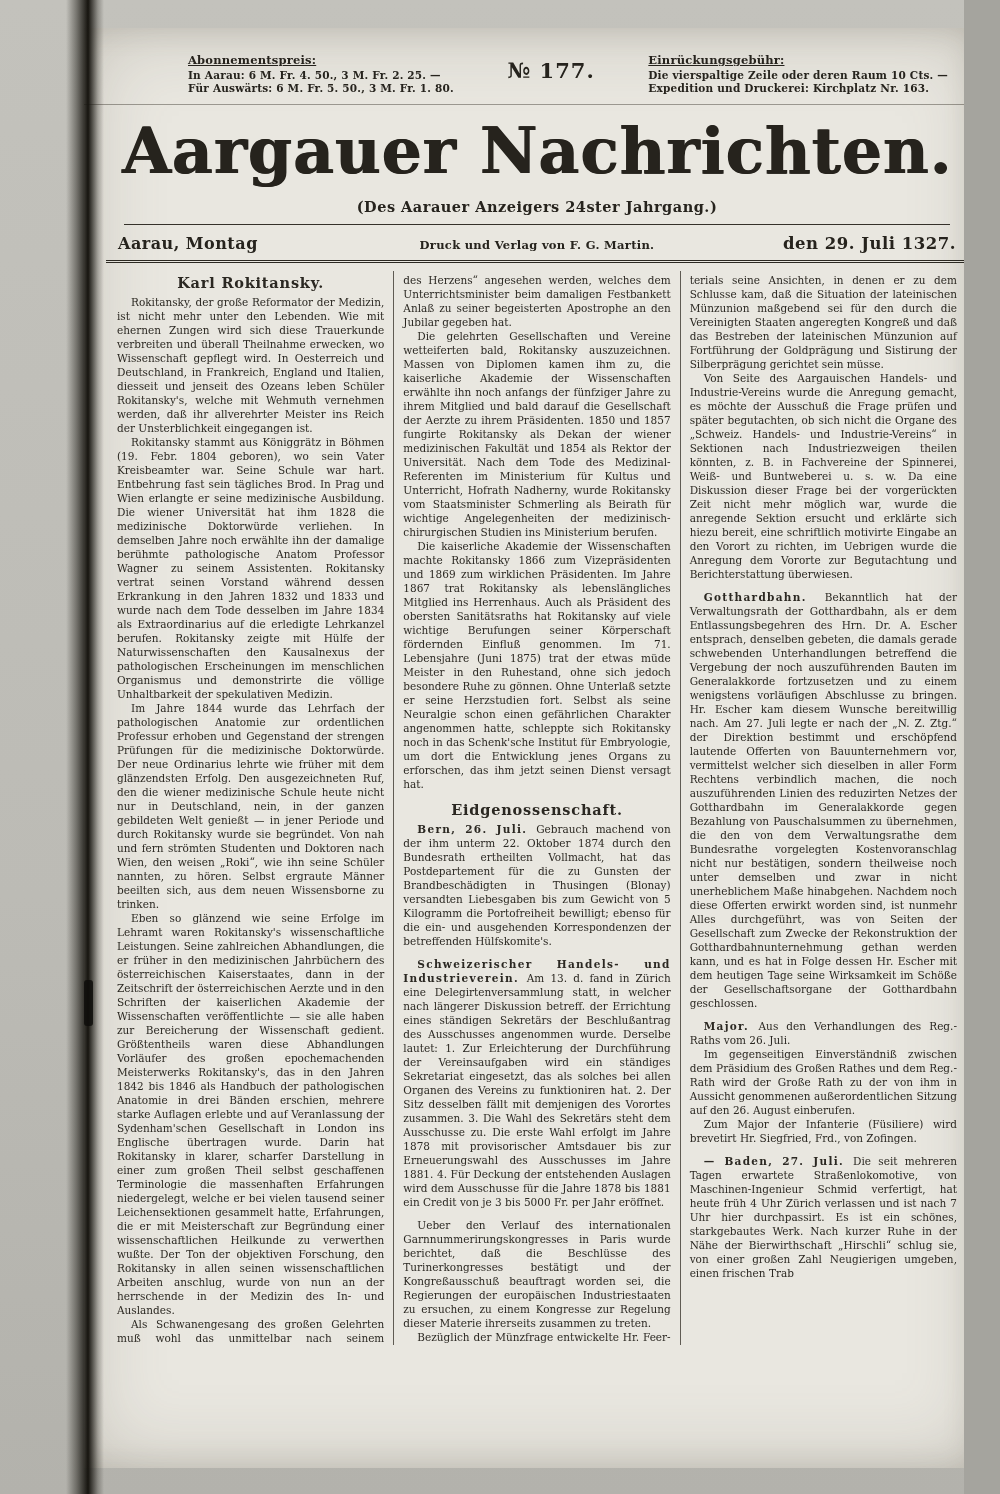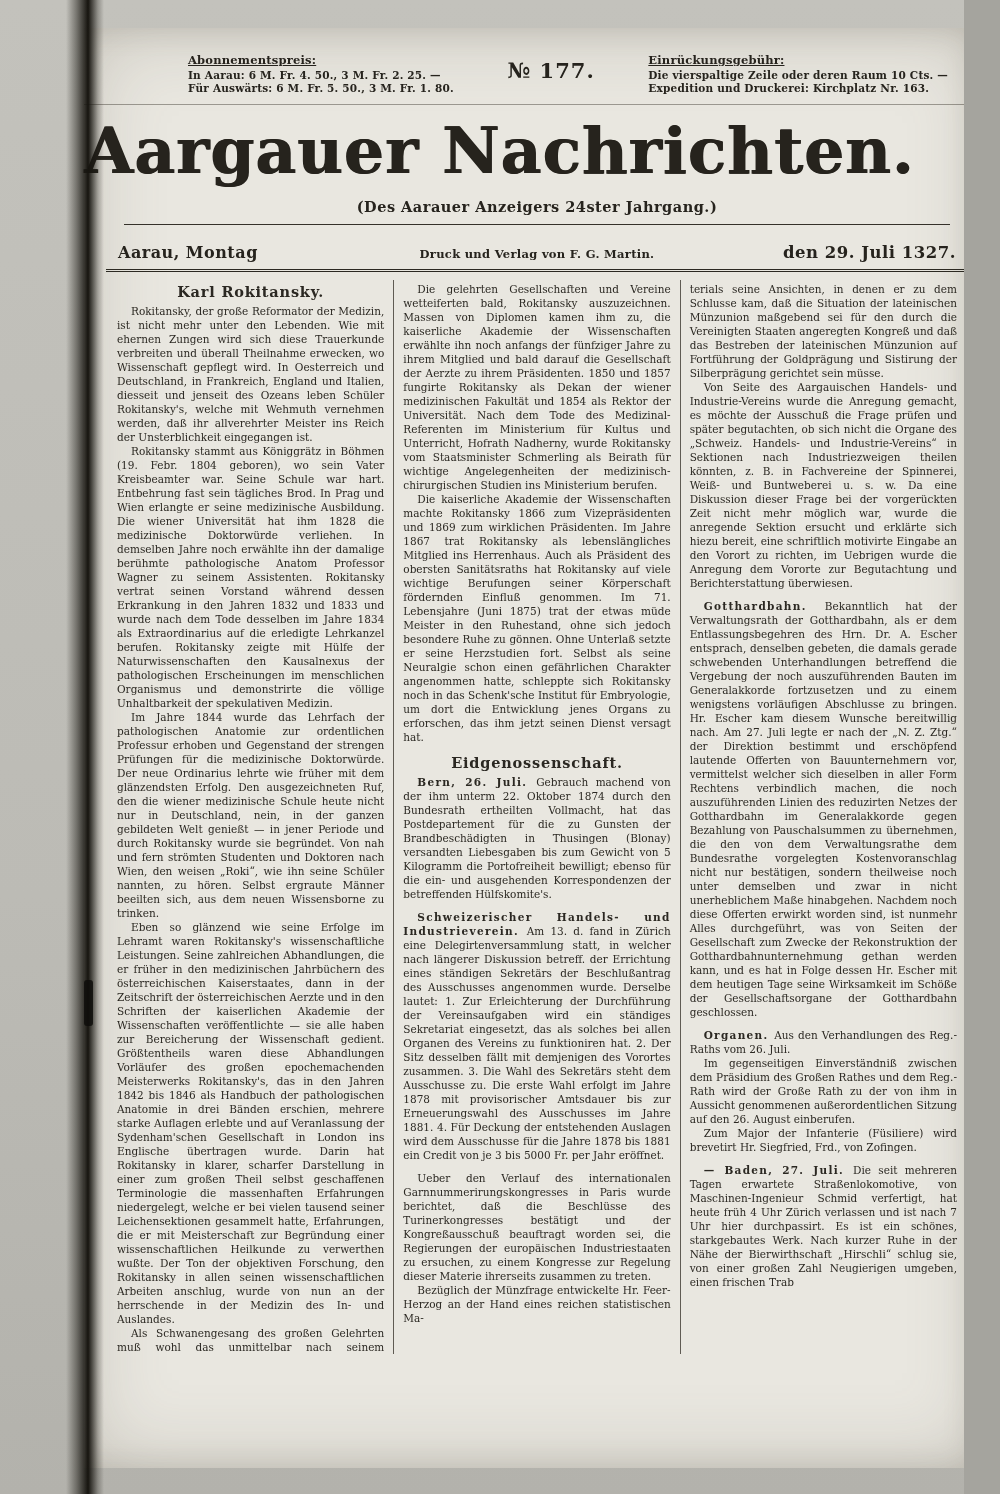--- a/index.html
+++ b/index.html
@@ -32,27 +32,27 @@
   .topbar{
     display:flex;justify-content:space-between;align-items:flex-start;
     padding:26px 42px 8px 104px;
     border-bottom:1px solid rgba(60,56,46,.45);
   }
   .tb-block{font-weight:bold;font-size:10.5px;line-height:13.5px;letter-spacing:.2px;}
   .tb-title{font-size:11.5px;text-decoration:underline;margin-bottom:1px;}
   .issue{font-size:21px;font-weight:bold;margin-top:4px;letter-spacing:1px;}
   
   .masthead{
-    font-size:63px;font-weight:bold;letter-spacing:1px;
+    text-align:center;font-size:63px;font-weight:bold;letter-spacing:1px;
     margin:12px 0 0 0;line-height:1.1;
     text-shadow:1px 0 0 #26231d;
   }
   .subtitle{
     text-align:center;font-weight:bold;font-size:14.5px;letter-spacing:.5px;
-    margin:12px 40px 11px 40px;padding-bottom:9px;
+    margin:12px 40px 2px 40px;padding-bottom:9px;
     border-bottom:1px solid #35312a;
   }
   
   .dateline{
     display:grid;grid-template-columns:1fr auto 1fr;align-items:baseline;
     margin:0 22px;padding:7px 12px 7px 12px;
     border-bottom:3px double #2c2922;
     gap:8px;
   }
   .dl-left{font-size:16px;font-weight:bold;letter-spacing:.5px;}
@@ -114,33 +114,34 @@
     <div class="columns">
       <div class="col">
           <h3>Karl Rokitansky.</h3>
           <p>Rokitansky, der große Reformator der Medizin, ist nicht mehr unter den Lebenden. Wie mit ehernen Zungen wird sich diese Trauerkunde verbreiten und überall Theilnahme erwecken, wo Wissenschaft gepflegt wird. In Oesterreich und Deutschland, in Frankreich, England und Italien, diesseit und jenseit des Ozeans leben Schüler Rokitansky's, welche mit Wehmuth vernehmen werden, daß ihr allverehrter Meister ins Reich der Unsterblichkeit eingegangen ist.</p>
           <p>Rokitansky stammt aus Königgrätz in Böhmen (19. Febr. 1804 geboren), wo sein Vater Kreisbeamter war. Seine Schule war hart. Entbehrung fast sein tägliches Brod. In Prag und Wien erlangte er seine medizinische Ausbildung. Die wiener Universität hat ihm 1828 die medizinische Doktorwürde verliehen. In demselben Jahre noch erwählte ihn der damalige berühmte pathologische Anatom Professor Wagner zu seinem Assistenten. Rokitansky vertrat seinen Vorstand während dessen Erkrankung in den Jahren 1832 und 1833 und wurde nach dem Tode desselben im Jahre 1834 als Extraordinarius auf die erledigte Lehrkanzel berufen. Rokitansky zeigte mit Hülfe der Naturwissenschaften den Kausalnexus der pathologischen Erscheinungen im menschlichen Organismus und demonstrirte die völlige Unhaltbarkeit der spekulativen Medizin.</p>
           <p>Im Jahre 1844 wurde das Lehrfach der pathologischen Anatomie zur ordentlichen Professur erhoben und Gegenstand der strengen Prüfungen für die medizinische Doktorwürde. Der neue Ordinarius lehrte wie früher mit dem glänzendsten Erfolg. Den ausgezeichneten Ruf, den die wiener medizinische Schule heute nicht nur in Deutschland, nein, in der ganzen gebildeten Welt genießt — in jener Periode und durch Rokitansky wurde sie begründet. Von nah und fern strömten Studenten und Doktoren nach Wien, den weisen „Roki“, wie ihn seine Schüler nannten, zu hören. Selbst ergraute Männer beeilten sich, aus dem neuen Wissensborne zu trinken.</p>
           <p>Eben so glänzend wie seine Erfolge im Lehramt waren Rokitansky's wissenschaftliche Leistungen. Seine zahlreichen Abhandlungen, die er früher in den medizinischen Jahrbüchern des österreichischen Kaiserstaates, dann in der Zeitschrift der österreichischen Aerzte und in den Schriften der kaiserlichen Akademie der Wissenschaften veröffentlichte — sie alle haben zur Bereicherung der Wissenschaft gedient. Größtentheils waren diese Abhandlungen Vorläufer des großen epochemachenden Meisterwerks Rokitansky's, das in den Jahren 1842 bis 1846 als Handbuch der pathologischen Anatomie in drei Bänden erschien, mehrere starke Auflagen erlebte und auf Veranlassung der Sydenham'schen Gesellschaft in London ins Englische übertragen wurde. Darin hat Rokitansky in klarer, scharfer Darstellung in einer zum großen Theil selbst geschaffenen Terminologie die massenhaften Erfahrungen niedergelegt, welche er bei vielen tausend seiner Leichensektionen gesammelt hatte, Erfahrungen, die er mit Meisterschaft zur Begründung einer wissenschaftlichen Heilkunde zu verwerthen wußte. Der Ton der objektiven Forschung, den Rokitansky in allen seinen wissenschaftlichen Arbeiten anschlug, wurde von nun an der herrschende in der Medizin des In- und Auslandes.</p>
           <p>Als Schwanengesang des großen Gelehrten muß wohl das unmittelbar nach seinem vierzigjährigen Dienstjubiläum im Februar 1874 erschienene Werk „über Mißbildungen und Gebrechen</p>
         </div>
       <div class="col">
+          <p class="noindent">des Herzens“ angesehen werden, welches dem Unterrichtsminister beim damaligen Festbankett Anlaß zu seiner begeisterten Apostrophe an den Jubilar gegeben hat.</p>
           <p>Die gelehrten Gesellschaften und Vereine wetteiferten bald, Rokitansky auszuzeichnen. Massen von Diplomen kamen ihm zu, die kaiserliche Akademie der Wissenschaften erwählte ihn noch anfangs der fünfziger Jahre zu ihrem Mitglied und bald darauf die Gesellschaft der Aerzte zu ihrem Präsidenten. 1850 und 1857 fungirte Rokitansky als Dekan der wiener medizinischen Fakultät und 1854 als Rektor der Universität. Nach dem Tode des Medizinal-Referenten im Ministerium für Kultus und Unterricht, Hofrath Nadherny, wurde Rokitansky vom Staatsminister Schmerling als Beirath für wichtige Angelegenheiten der medizinisch-chirurgischen Studien ins Ministerium berufen.</p>
           <p>Die kaiserliche Akademie der Wissenschaften machte Rokitansky 1866 zum Vizepräsidenten und 1869 zum wirklichen Präsidenten. Im Jahre 1867 trat Rokitansky als lebenslängliches Mitglied ins Herrenhaus. Auch als Präsident des obersten Sanitätsraths hat Rokitansky auf viele wichtige Berufungen seiner Körperschaft fördernden Einfluß genommen. Im 71. Lebensjahre (Juni 1875) trat der etwas müde Meister in den Ruhestand, ohne sich jedoch besondere Ruhe zu gönnen. Ohne Unterlaß setzte er seine Herzstudien fort. Selbst als seine Neuralgie schon einen gefährlichen Charakter angenommen hatte, schleppte sich Rokitansky noch in das Schenk'sche Institut für Embryologie, um dort die Entwicklung jenes Organs zu erforschen, das ihm jetzt seinen Dienst versagt hat.</p>
           <h3 class="gap">Eidgenossenschaft.</h3>
           <p><span class="lead">Bern, 26. Juli. </span>Gebrauch machend von der ihm unterm 22. Oktober 1874 durch den Bundesrath ertheilten Vollmacht, hat das Postdepartement für die zu Gunsten der Brandbeschädigten in Thusingen (Blonay) versandten Liebesgaben bis zum Gewicht von 5 Kilogramm die Portofreiheit bewilligt; ebenso für die ein- und ausgehenden Korrespondenzen der betreffenden Hülfskomite's.</p>
           <p class="gap"><span class="lead">Schweizerischer Handels- und Industrieverein. </span>Am 13. d. fand in Zürich eine Delegirtenversammlung statt, in welcher nach längerer Diskussion betreff. der Errichtung eines ständigen Sekretärs der Beschlußantrag des Ausschusses angenommen wurde. Derselbe lautet: 1. Zur Erleichterung der Durchführung der Vereinsaufgaben wird ein ständiges Sekretariat eingesetzt, das als solches bei allen Organen des Vereins zu funktioniren hat. 2. Der Sitz desselben fällt mit demjenigen des Vorortes zusammen. 3. Die Wahl des Sekretärs steht dem Ausschusse zu. Die erste Wahl erfolgt im Jahre 1878 mit provisorischer Amtsdauer bis zur Erneuerungswahl des Ausschusses im Jahre 1881. 4. Für Deckung der entstehenden Auslagen wird dem Ausschusse für die Jahre 1878 bis 1881 ein Credit von je 3 bis 5000 Fr. per Jahr eröffnet.</p>
           <p class="gap">Ueber den Verlauf des internationalen Garnnummerirungskongresses in Paris wurde berichtet, daß die Beschlüsse des Turinerkongresses bestätigt und der Kongreßausschuß beauftragt worden sei, die Regierungen der europäischen Industriestaaten zu ersuchen, zu einem Kongresse zur Regelung dieser Materie ihrerseits zusammen zu treten.</p>
           <p>Bezüglich der Münzfrage entwickelte Hr. Feer-Herzog an der Hand eines reichen statistischen Ma-</p>
         </div>
       <div class="col">
           <p class="noindent">terials seine Ansichten, in denen er zu dem Schlusse kam, daß die Situation der lateinischen Münzunion maßgebend sei für den durch die Vereinigten Staaten angeregten Kongreß und daß das Bestreben der lateinischen Münzunion auf Fortführung der Goldprägung und Sistirung der Silberprägung gerichtet sein müsse.</p>
           <p>Von Seite des Aargauischen Handels- und Industrie-Vereins wurde die Anregung gemacht, es möchte der Ausschuß die Frage prüfen und später begutachten, ob sich nicht die Organe des „Schweiz. Handels- und Industrie-Vereins“ in Sektionen nach Industriezweigen theilen könnten, z. B. in Fachvereine der Spinnerei, Weiß- und Buntweberei u. s. w. Da eine Diskussion dieser Frage bei der vorgerückten Zeit nicht mehr möglich war, wurde die anregende Sektion ersucht und erklärte sich hiezu bereit, eine schriftlich motivirte Eingabe an den Vorort zu richten, im Uebrigen wurde die Anregung dem Vororte zur Begutachtung und Berichterstattung überwiesen.</p>
           <p class="gap"><span class="lead">Gotthardbahn. </span>Bekanntlich hat der Verwaltungsrath der Gotthardbahn, als er dem Entlassungsbegehren des Hrn. Dr. A. Escher entsprach, denselben gebeten, die damals gerade schwebenden Unterhandlungen betreffend die Vergebung der noch auszuführenden Bauten im Generalakkorde fortzusetzen und zu einem wenigstens vorläufigen Abschlusse zu bringen. Hr. Escher kam diesem Wunsche bereitwillig nach. Am 27. Juli legte er nach der „N. Z. Ztg.“ der Direktion bestimmt und erschöpfend lautende Offerten von Bauunternehmern vor, vermittelst welcher sich dieselben in aller Form Rechtens verbindlich machen, die noch auszuführenden Linien des reduzirten Netzes der Gotthardbahn im Generalakkorde gegen Bezahlung von Pauschalsummen zu übernehmen, die den von dem Verwaltungsrathe dem Bundesrathe vorgelegten Kostenvoranschlag nicht nur bestätigen, sondern theilweise noch unter demselben und zwar in nicht unerheblichem Maße hinabgehen. Nachdem noch diese Offerten erwirkt worden sind, ist nunmehr Alles durchgeführt, was von Seiten der Gesellschaft zum Zwecke der Rekonstruktion der Gotthardbahnunternehmung gethan werden kann, und es hat in Folge dessen Hr. Escher mit dem heutigen Tage seine Wirksamkeit im Schöße der Gesellschaftsorgane der Gotthardbahn geschlossen.</p>
-          <p class="gap"><span class="lead">Organen. </span>Aus den Verhandlungen des Reg.-Raths vom 26. Juli.</p>
+          <p class="gap"><span class="lead">Major. </span>Aus den Verhandlungen des Reg.-Raths vom 26. Juli.</p>
           <p>Im gegenseitigen Einverständniß zwischen dem Präsidium des Großen Rathes und dem Reg.-Rath wird der Große Rath zu der von ihm in Aussicht genommenen außerordentlichen Sitzung auf den 26. August einberufen.</p>
           <p>Zum Major der Infanterie (Füsiliere) wird brevetirt Hr. Siegfried, Frd., von Zofingen.</p>
           <p class="gap"><span class="lead">— Baden, 27. Juli. </span>Die seit mehreren Tagen erwartete Straßenlokomotive, von Maschinen-Ingenieur Schmid verfertigt, hat heute früh 4 Uhr Zürich verlassen und ist nach 7 Uhr hier durchpassirt. Es ist ein schönes, starkgebautes Werk. Nach kurzer Ruhe in der Nähe der Bierwirthschaft „Hirschli“ schlug sie, von einer großen Zahl Neugierigen umgeben, einen frischen Trab</p>
         </div>
     </div>
 
   </div>
 </div>
 
 </body></html>

